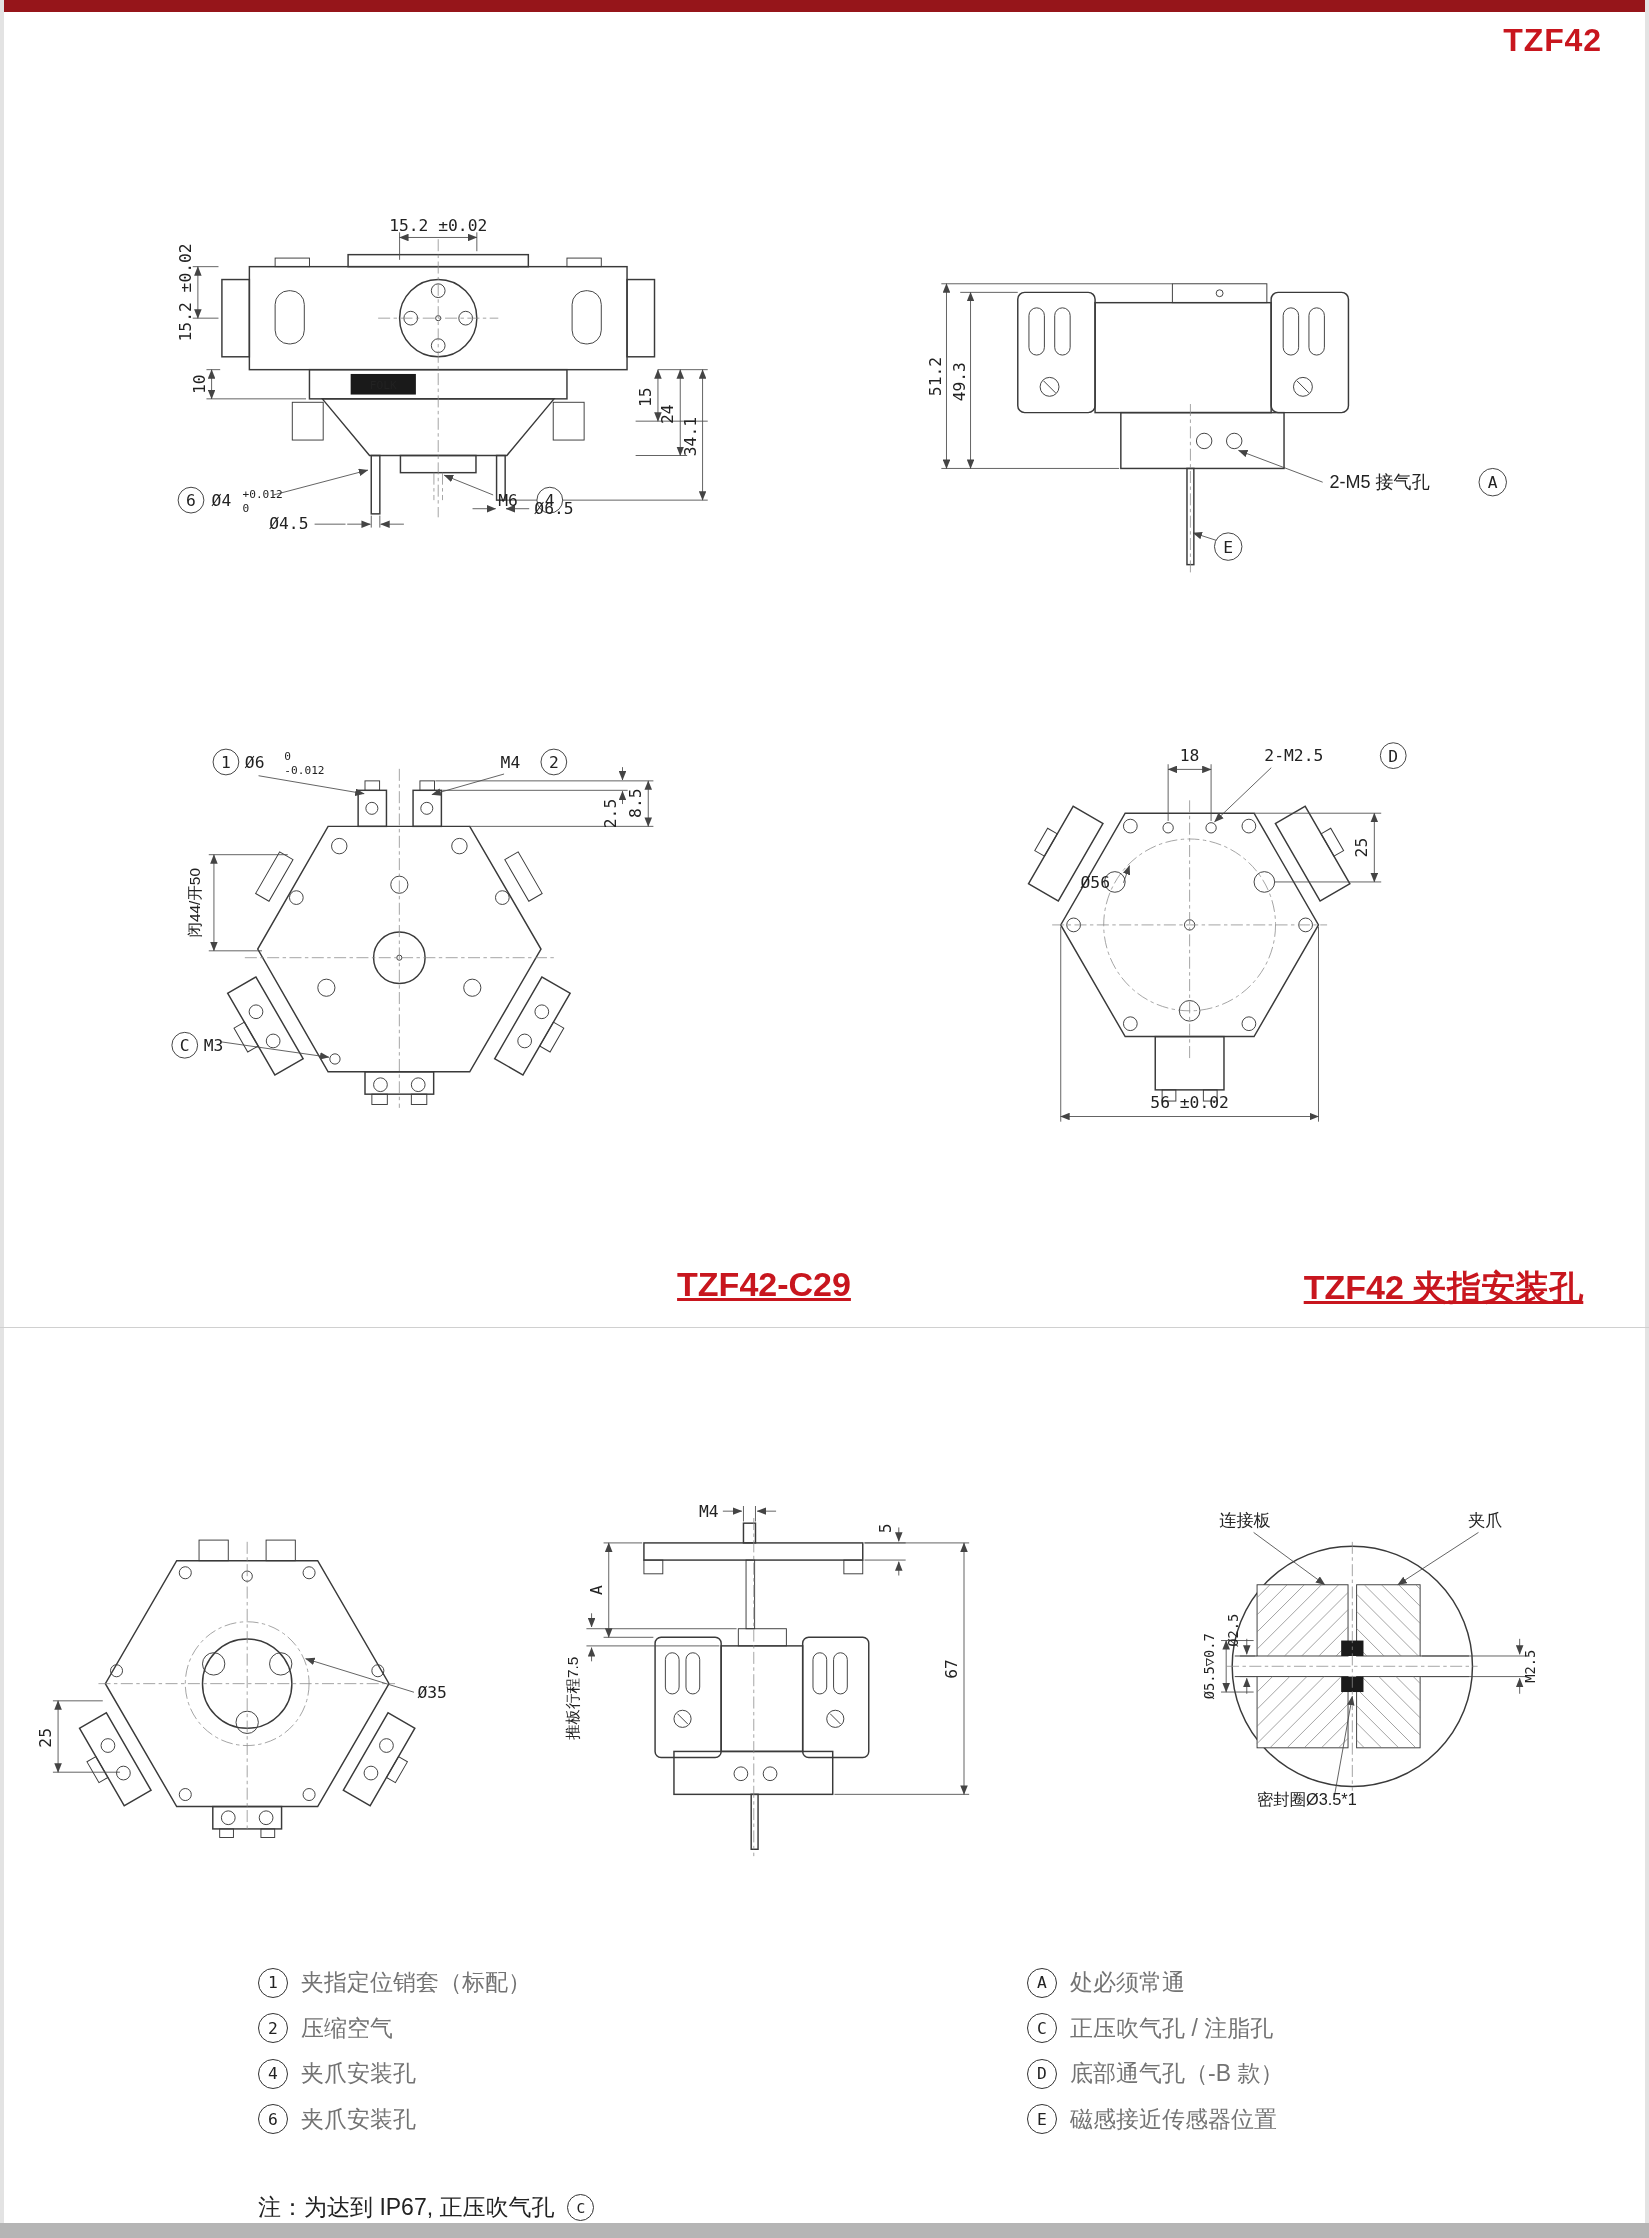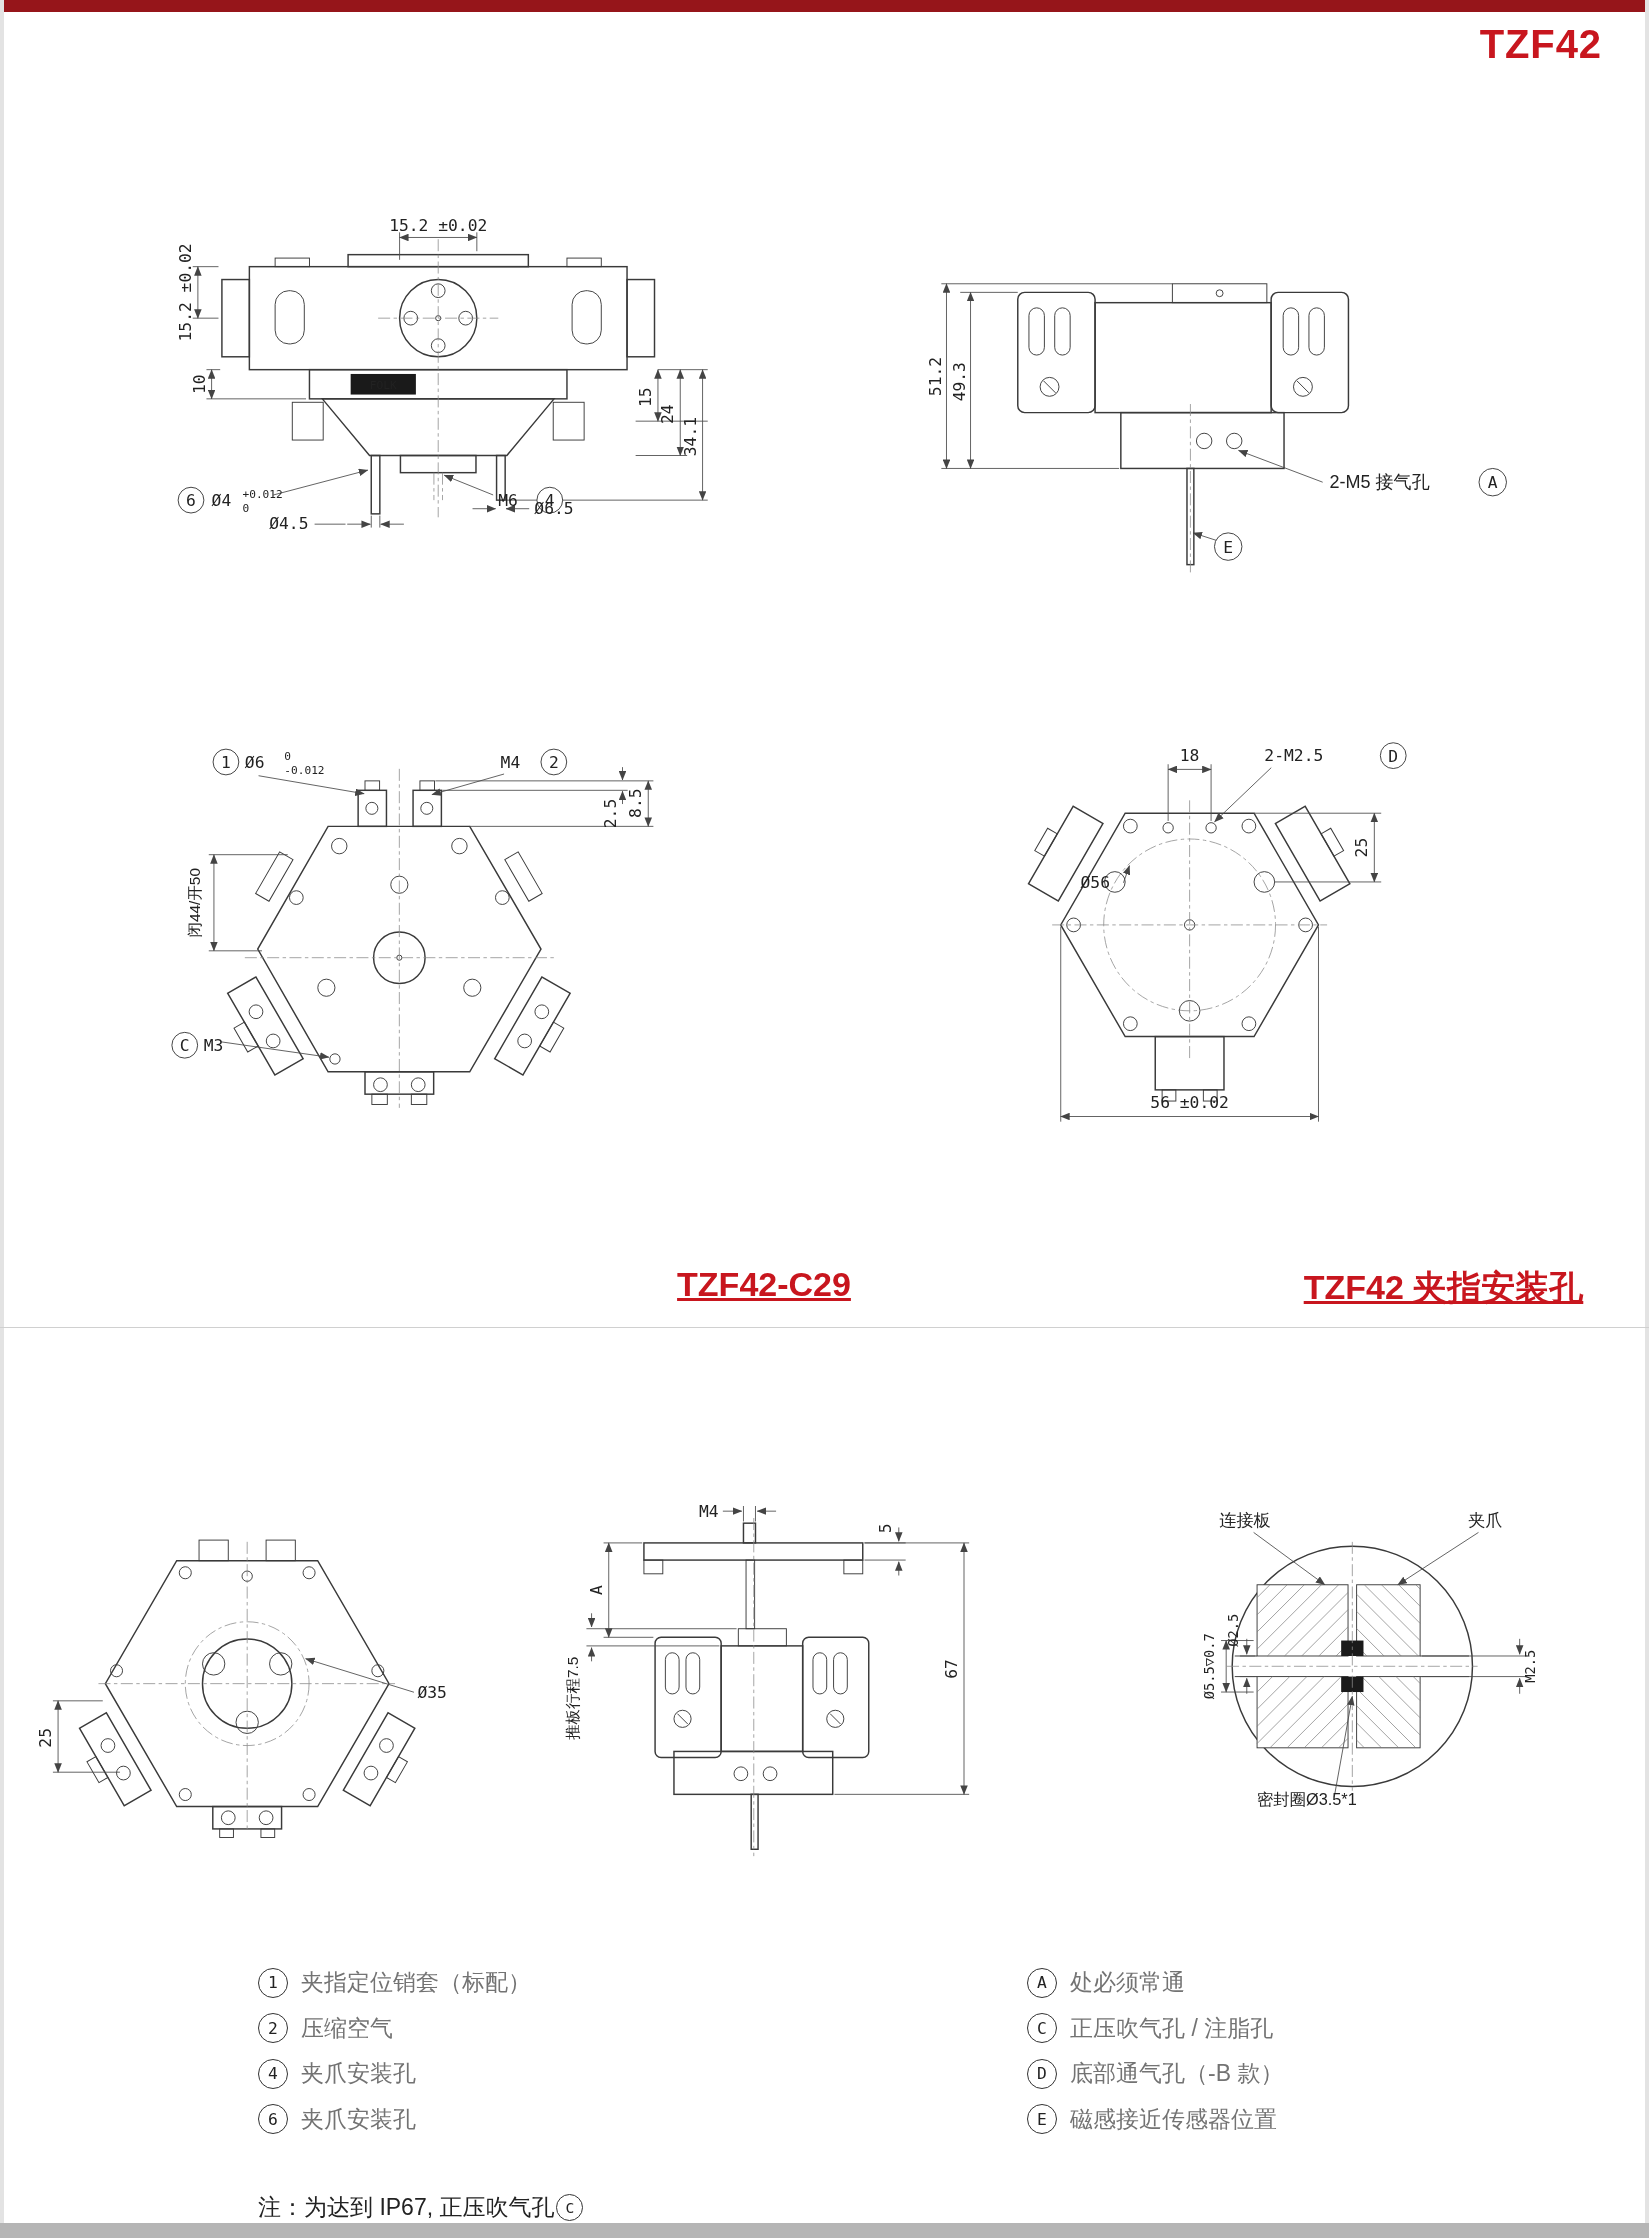--- a/index.html
+++ b/index.html
@@ -3,41 +3,41 @@
 <meta charset="utf-8">
 <style>
   html,body{margin:0;padding:0;background:#fff;}
   #page{position:relative;width:1649px;height:2239px;background:#ffffff;overflow:hidden;
         font-family:"Liberation Sans",sans-serif;}
   .abs{position:absolute;}
   #topbar{left:0;top:0;width:1649px;height:12px;background:#96151a;}
   #edge-l{left:0;top:0;width:4.3px;height:2239px;background:#e3e3e3;}
   #edge-r{right:0;top:0;width:4.3px;height:2239px;background:#e3e3e3;}
   #botbar{left:0;top:2223px;width:1649px;height:15.5px;background:#b5b5b5;}
-  #doc-title{right:47px;top:22.3px;font-size:40px;font-weight:bold;color:#c8161e;letter-spacing:0.9px;}
+  #doc-title{right:47px;top:22.3px;font-size:32px;font-weight:bold;color:#c8161e;letter-spacing:0.9px;}
   .sec-title{font-size:34px;font-weight:bold;color:#c8161e;text-align:center;text-decoration:underline;}
   #divider{left:0;top:1327px;width:1649px;height:0;border-top:1.3px solid #d0d0d0;}
   #sec-sub{left:253px;top:1340px;font-size:23px;color:#222;}
   
   .ln{fill:none;stroke:#3a3a3a;stroke-width:1.7;}
   .lt{fill:none;stroke:#3a3a3a;stroke-width:1.1;}
   .dim{fill:none;stroke:#4a4a4a;stroke-width:1;}
   .cl{fill:none;stroke:#8a8a8a;stroke-width:0.9;stroke-dasharray:14 4 4 4;}
   .hl{stroke:#7a7a7a;stroke-width:0.8;}
   text.d{font-family:"DejaVu Sans Mono",monospace;font-size:19px;fill:#222;}
   text.s{font-family:"DejaVu Sans Mono",monospace;font-size:13px;fill:#222;}
   text.c{font-family:"Liberation Sans",sans-serif;font-size:18px;fill:#222;}
   .wfill{fill:#ffffff;}
   
   .legend .lrow{display:flex;align-items:center;margin-bottom:14.6px;}
   .lb{display:inline-flex;align-items:center;justify-content:center;width:28px;height:28px;
       border:1.5px solid #333;border-radius:50%;font-size:16.3px;color:#222;flex:0 0 auto;
       font-family:"DejaVu Sans Mono",monospace;}
   .ltxt{margin-left:13px;font-size:23px;color:#737373;}
-  #note{left:258px;top:2192px;font-size:23px;color:#222;display:flex;align-items:center;gap:2px;}
+  #note{left:258px;top:2192px;font-size:23px;color:#222;display:flex;align-items:center;gap:13px;}
 </style>
 </head>
 <body>
 
 <div id="page">
 
   <div class="abs" id="topbar"></div>
   <div class="abs" id="edge-l"></div>
   <div class="abs" id="edge-r"></div>
   <div class="abs" id="botbar"></div>

